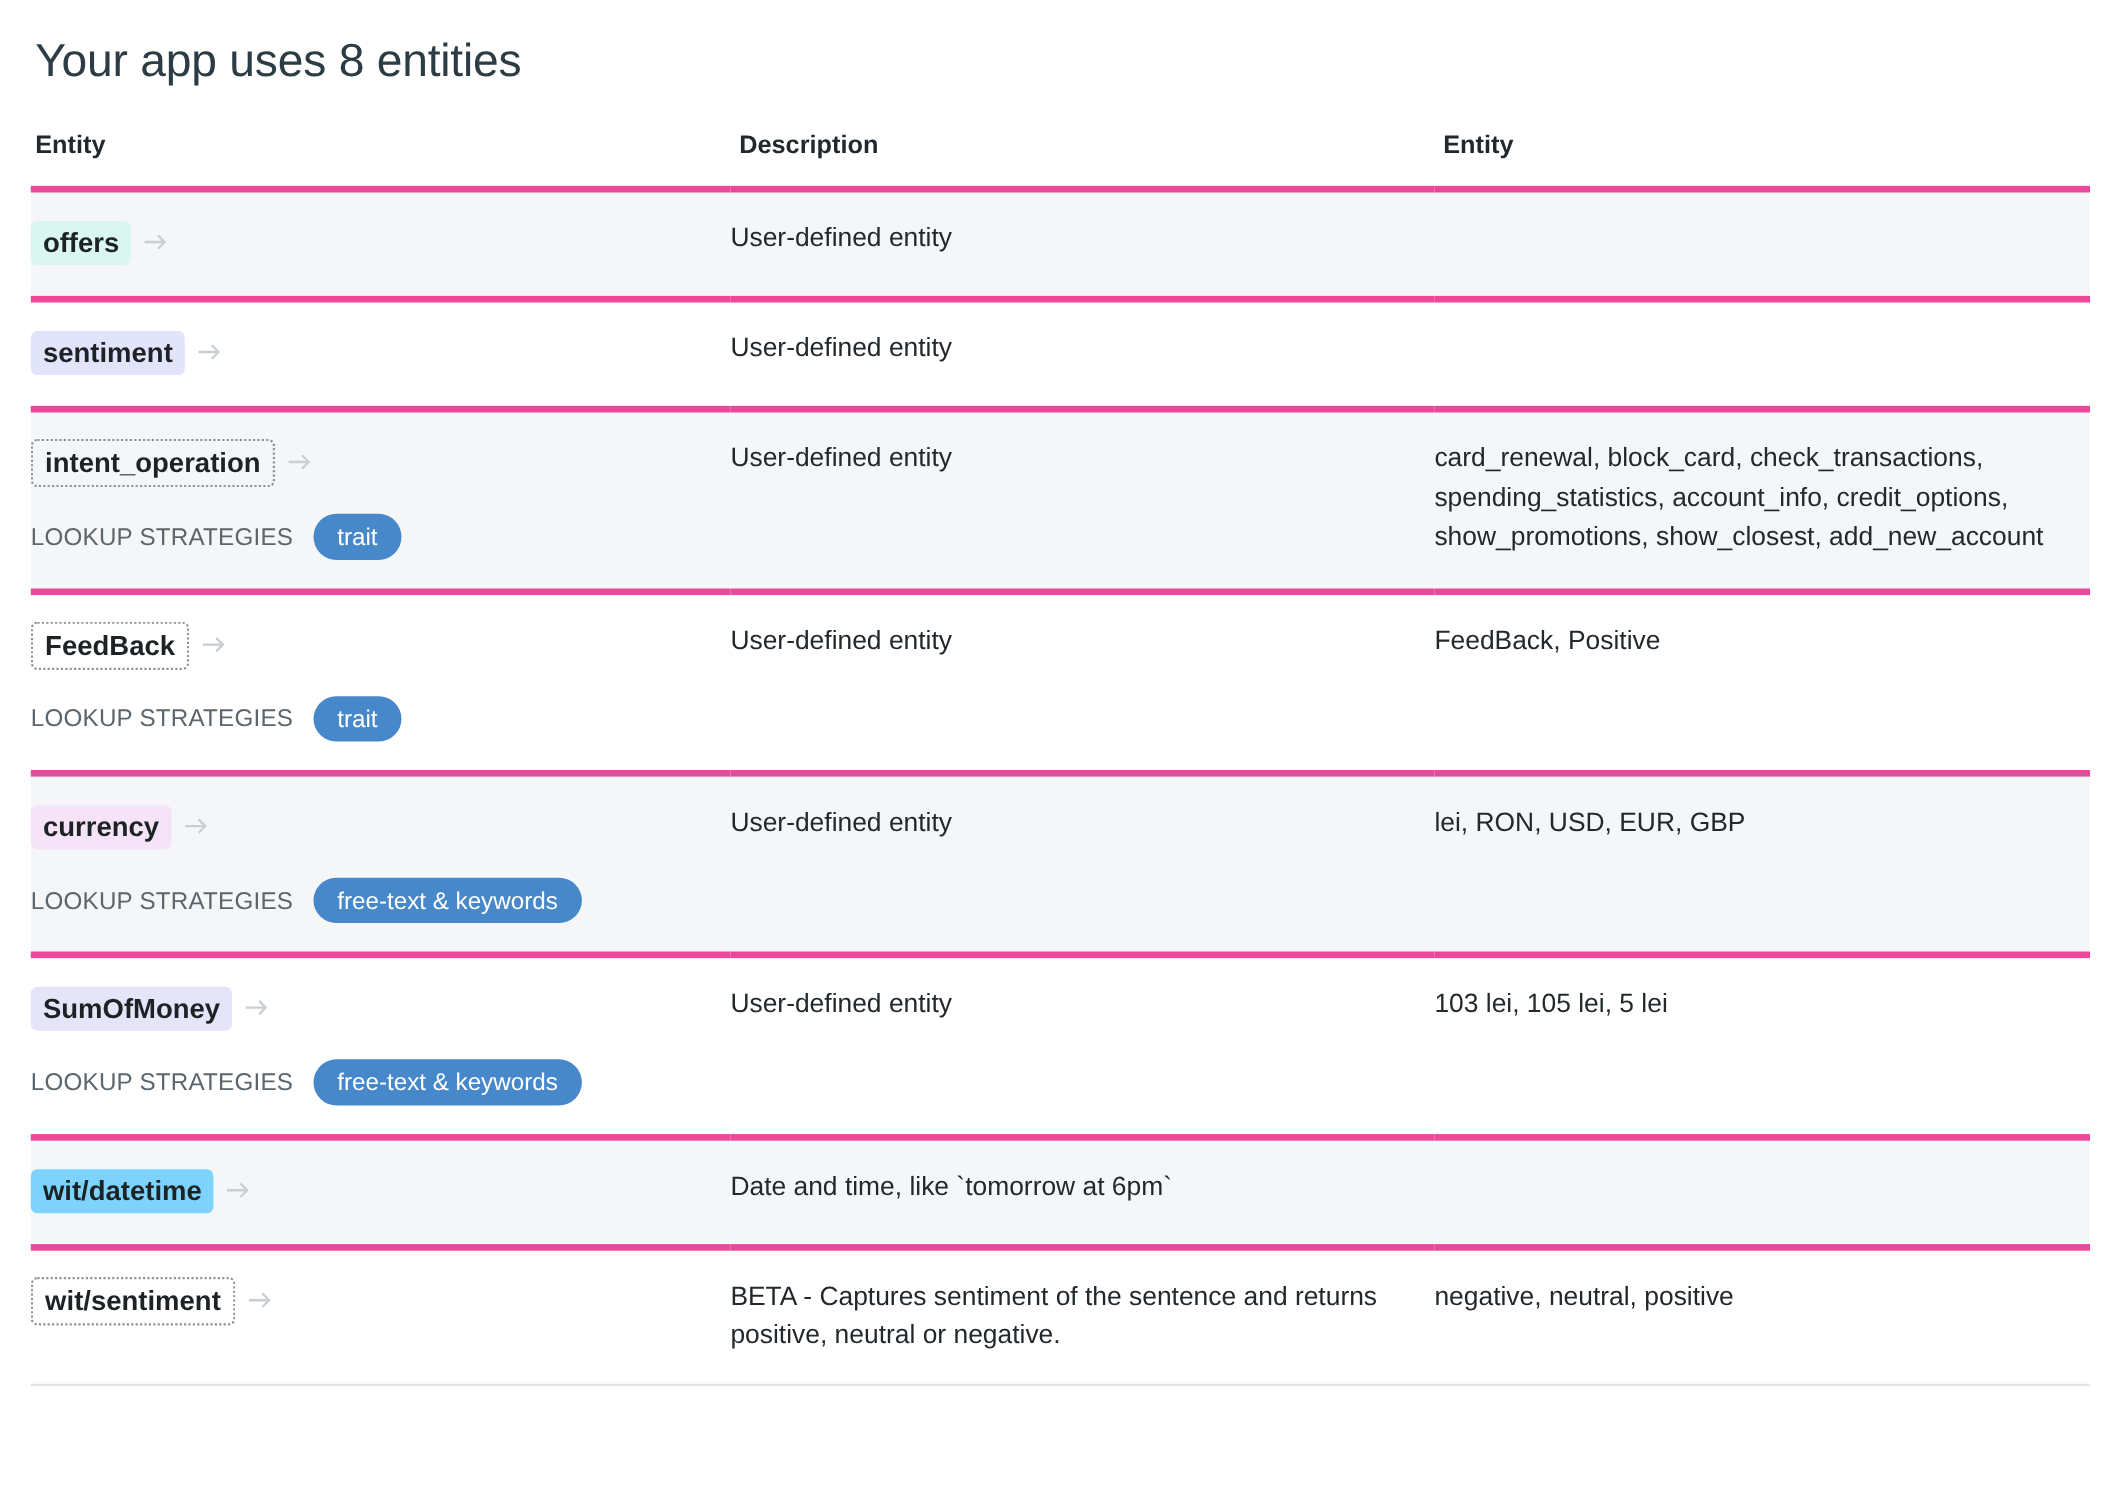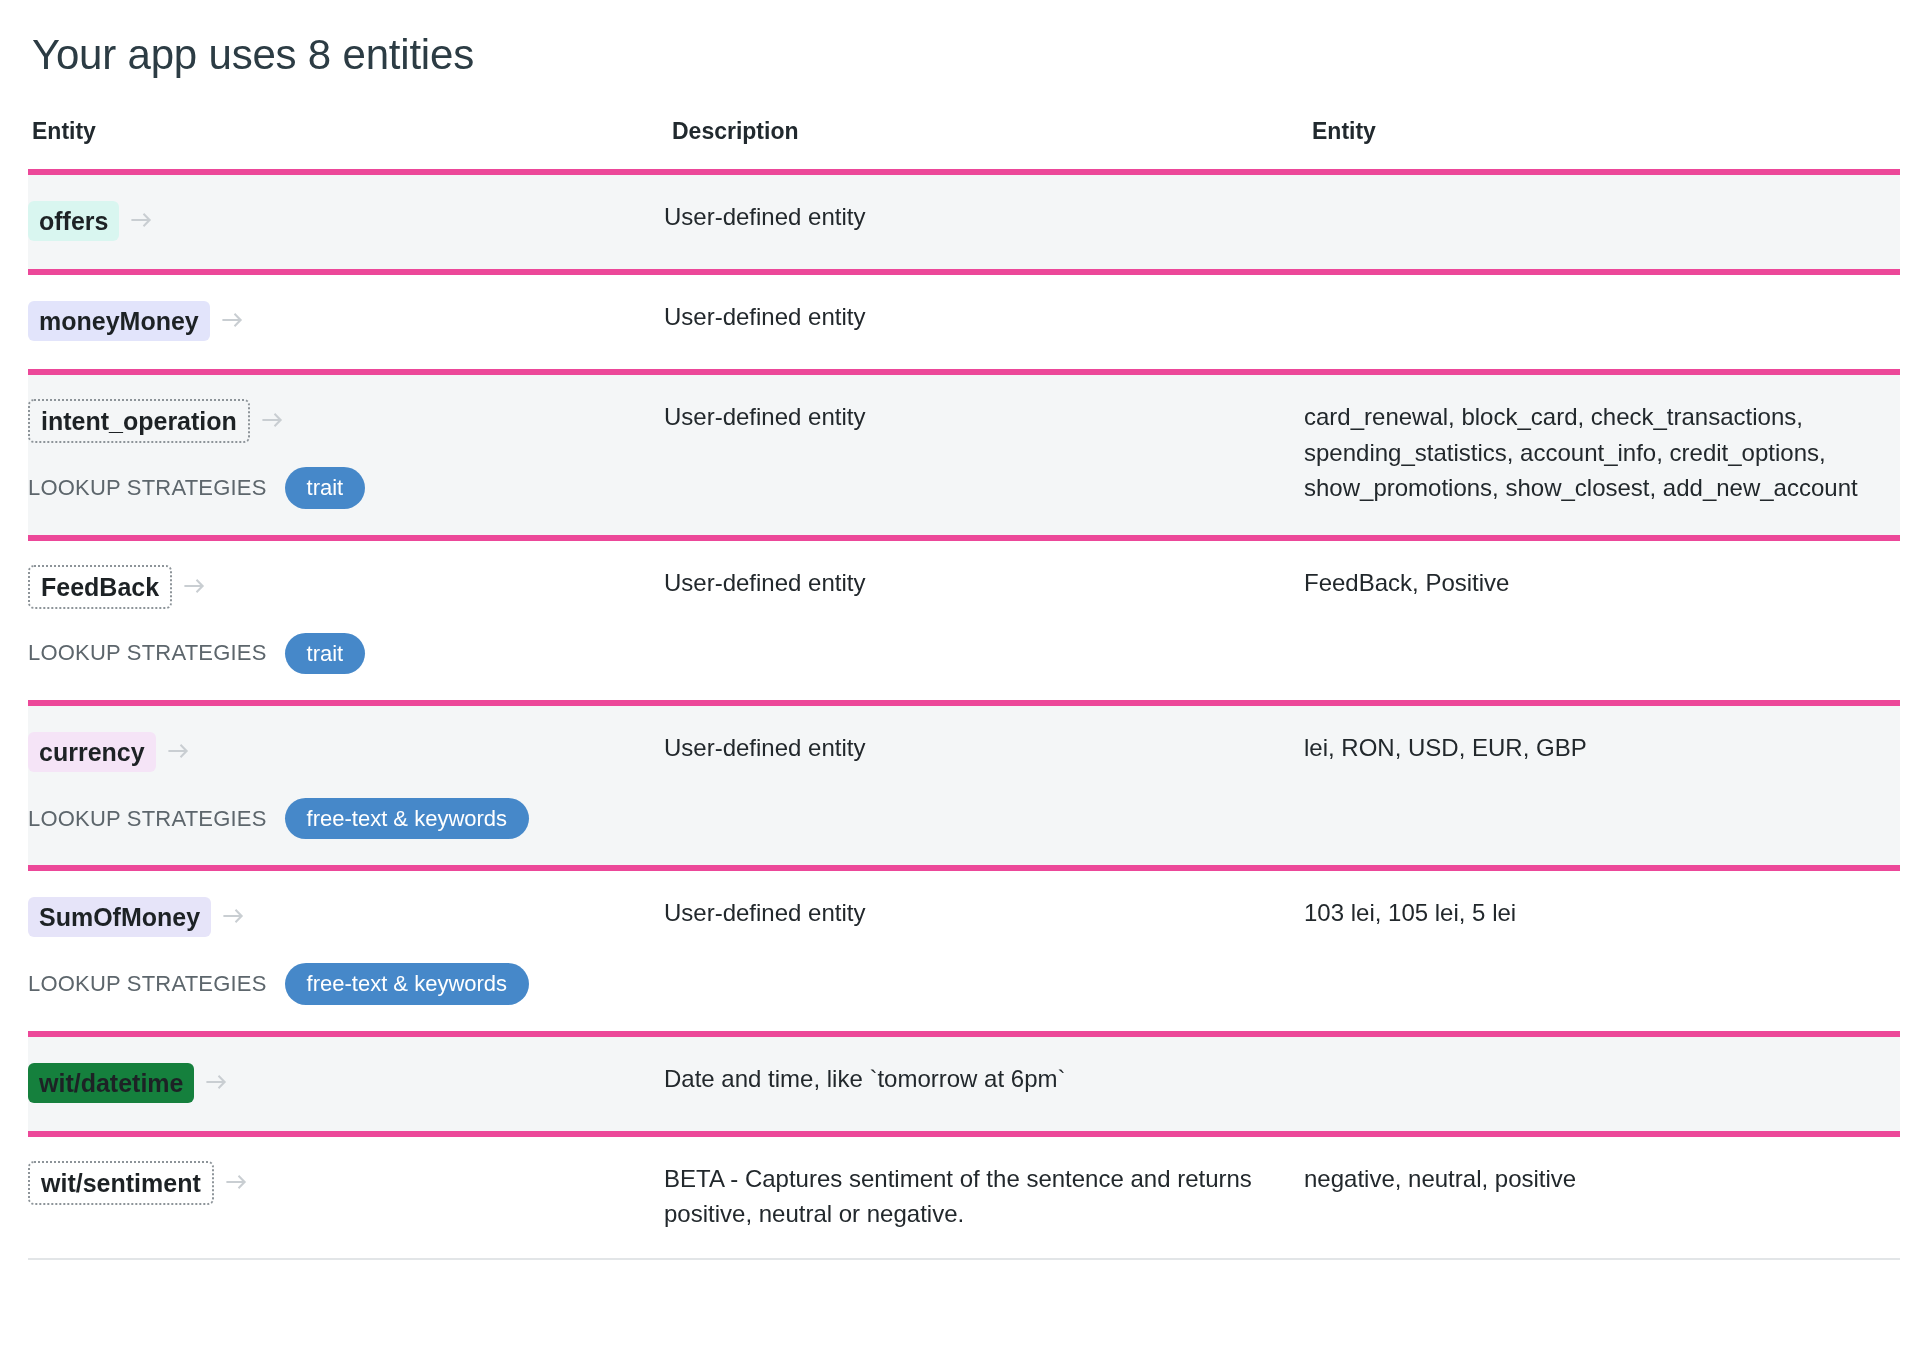--- a/index.html
+++ b/index.html
@@ -85,21 +85,21 @@
     color: #1d2225;
     padding: 6px 11px;
     border-radius: 6px;
     line-height: 1.12;
     white-space: nowrap;
   }
   .entity-chip.tone-mint     { background: #d9f6f0; }
   .entity-chip.tone-peri     { background: #e2e4fb; }
   .entity-chip.tone-pink     { background: #f5e4f7; }
   .entity-chip.tone-lavender { background: #e6e4f9; }
-  .entity-chip.tone-green    { background: #15803d; }
+  .entity-chip.tone-green    { background: #7dd3fc; }
   .entity-chip.tone-outline  {
     background: transparent;
     border: 2px dotted #8d9499;
     padding: 6px 11px;
   }
 
   .arrow-icon {
     display: inline-flex;
     flex: 0 0 auto;
     width: 26px;
@@ -180,21 +180,21 @@
           <td class="cell-desc">
             <div class="desc-text spacer-line">User-defined entity</div>
           </td>
           <td class="cell-values">
             <div class="values-text spacer-line"></div>
           </td>
         </tr>
         <tr>
           <td class="cell-entity">
             <div class="entity-line">
-              <span class="entity-chip tone-peri">moneyMoney</span>
+              <span class="entity-chip tone-peri">sentiment</span>
               <span class="arrow-icon">
                 <svg viewBox="0 0 26 20" aria-hidden="true">
                   <path fill="currentColor" d="M15.2 2.1 13.8 3.6l4.3 4.3H2.4v2.2h15.7l-4.3 4.3 1.4 1.5 6.9-6.9z"></path>
                 </svg>
               </span>
             </div>
           </td>
           <td class="cell-desc">
             <div class="desc-text spacer-line">User-defined entity</div>
           </td>

